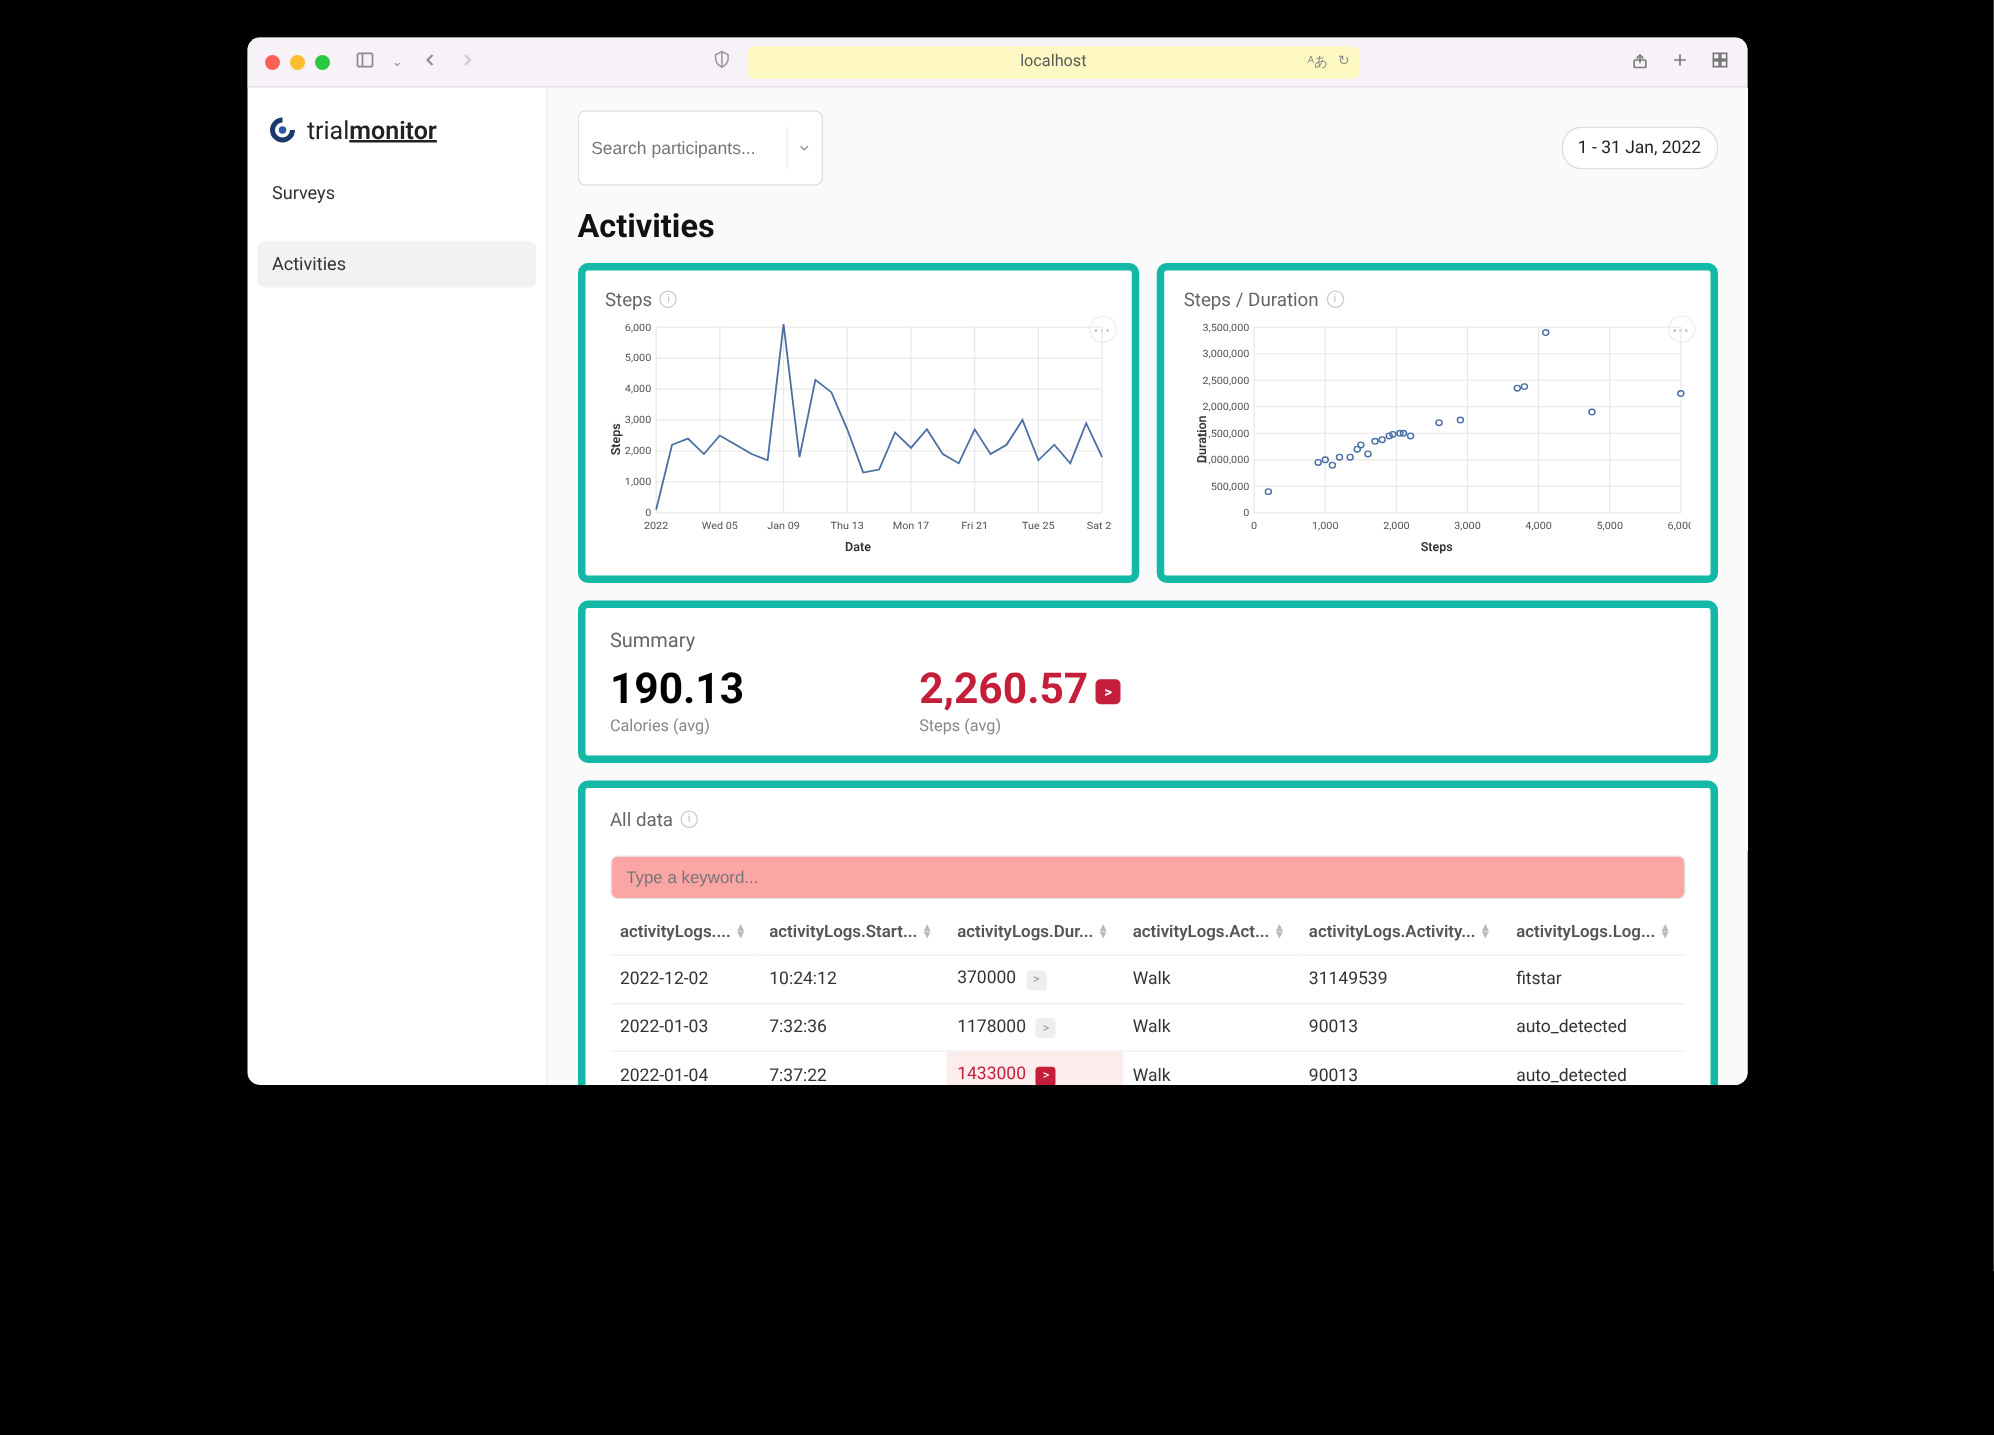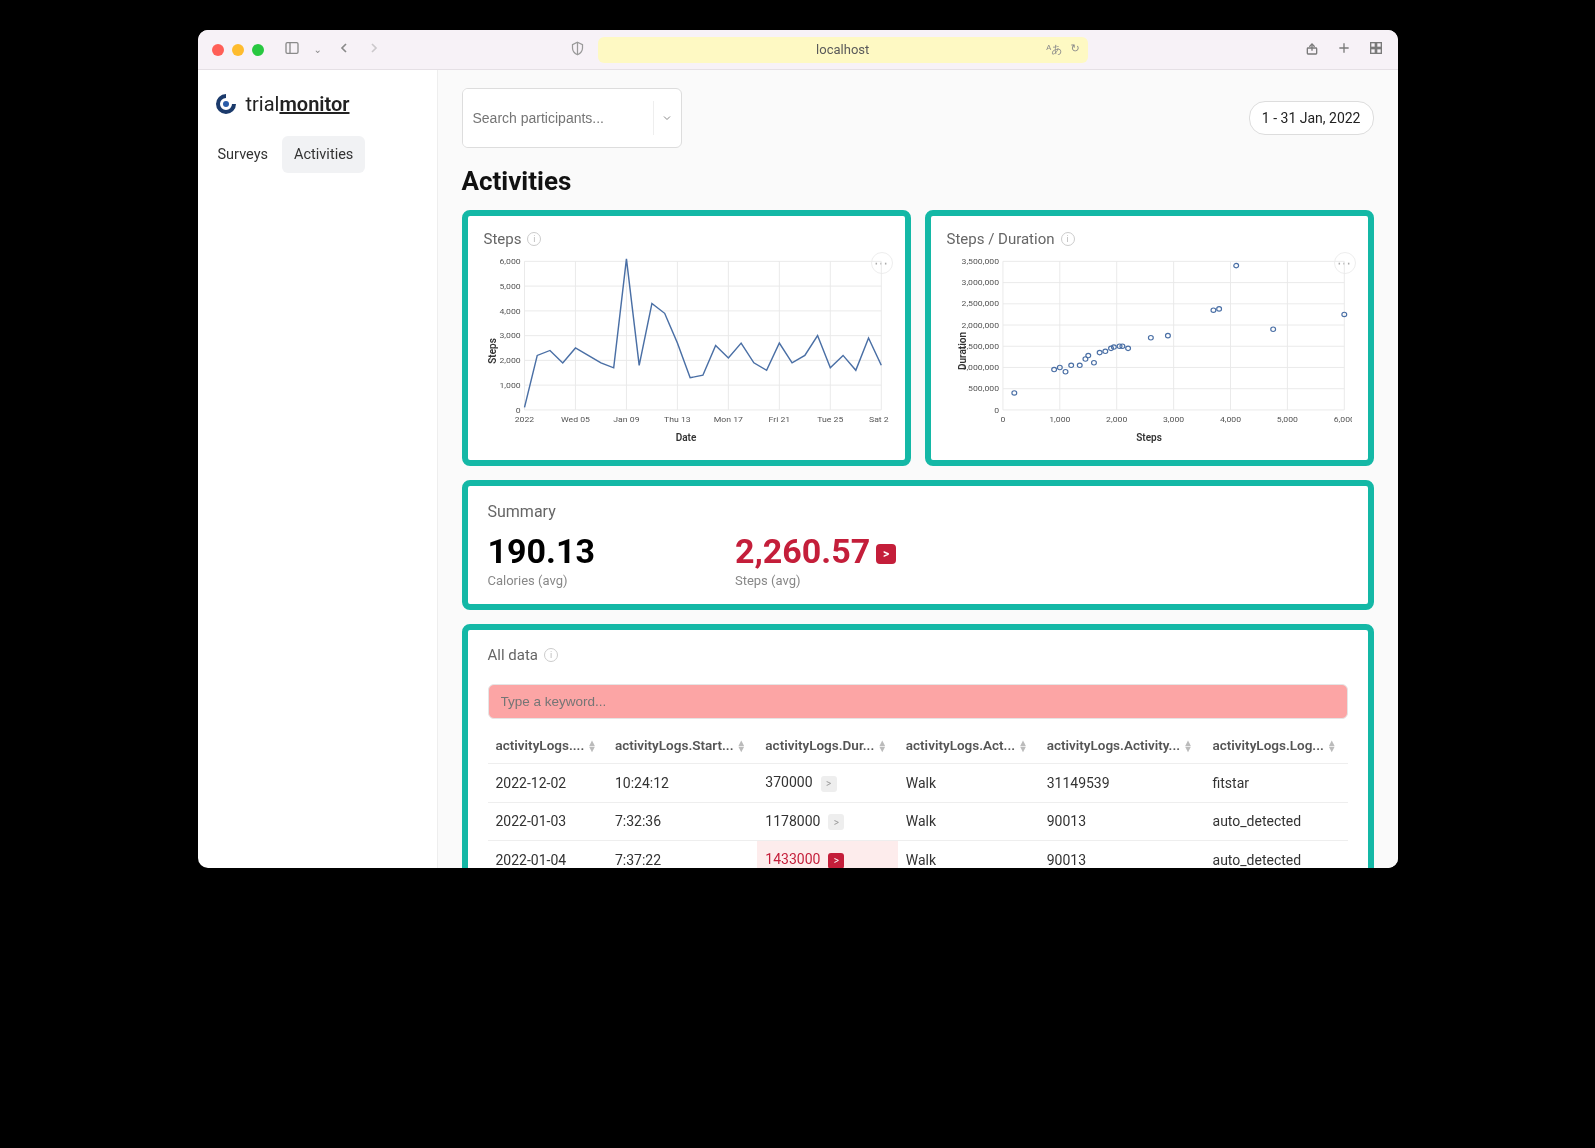--- a/index.html
+++ b/index.html
@@ -17,27 +17,27 @@
     .address { width: 490px; height: 26px; background: #fef9c3; border-radius: 6px; display: flex; align-items: center; justify-content: center; position: relative; font-size: 13px; color: #5a5a5a; }
     .address .addr-icons-r { position: absolute; right: 8px; display: flex; gap: 8px; color: #8a8a8a; font-size: 11px; }
     .address .shield { position: absolute; left: -28px; color: #9a9a9a; }
     .chrome-icons-r { display: flex; align-items: center; gap: 16px; color: #7a7a7a; }
     .app { flex: 1; display: flex; overflow: hidden; }
     .sidebar { width: 240px; border-right: 1px solid #eee; padding-top: 14px; }
     .brand { display: flex; align-items: center; gap: 8px; padding: 8px 16px 20px; }
     .brand-mark { width: 24px; height: 24px; }
     .brand-text { font-size: 20px; font-weight: 400; color: #222; }
     .brand-text b { font-weight: 600; text-decoration: underline; }
-    .nav { display: flex; flex-direction: row; gap: 2px; padding: 0 8px; }
+    .nav { display: flex; flex-direction: column; gap: 20px; padding: 0 8px; }
     .nav-item { padding: 10px 12px; border-radius: 6px; font-size: 14.5px; color: #333; cursor: pointer; }
     .nav-item.active { background: #f1f2f4; }
     .main { flex: 1; padding: 18px 24px; overflow-y: auto; background: #fafafa; }
     .topbar { display: flex; align-items: center; justify-content: space-between; margin-bottom: 18px; }
     .search-combo { display: flex; align-items: center; border: 1px solid #ddd; border-radius: 6px; background: #fff; overflow: hidden; }
-    .search-combo input { border: none; outline: none; padding: 21px 10px; width: 190px; font-size: 14px; color: #333; }
+    .search-combo input { border: none; outline: none; padding: 21px 10px; width: 166px; font-size: 14px; color: #333; }
     .search-combo .dd { width: 28px; height: 34px; border-left: 1px solid #eee; display: flex; align-items: center; justify-content: center; color: #888; }
     .date-pill { border: 1px solid #ddd; border-radius: 16px; background: #fff; padding: 8px 12px; font-size: 14px; color: #222; }
     h1.page-title { font-size: 26px; font-weight: 700; color: #111; margin-bottom: 14px; }
     .cards-row { display: flex; gap: 14px; margin-bottom: 14px; }
     .card { background: #fff; border: 6px solid #14b8a6; border-radius: 8px; padding: 14px 16px; position: relative; }
     .card.half { flex: 1; }
     .card-title { font-size: 15px; color: #666; margin-bottom: 8px; display: flex; align-items: center; gap: 6px; }
     .info-ico { width: 14px; height: 14px; border: 1px solid #ccc; border-radius: 50%; font-size: 9px; color: #bbb; display: inline-flex; align-items: center; justify-content: center; }
     .more-btn { position: absolute; top: 36px; right: 12px; width: 22px; height: 22px; border: 1px solid #eee; border-radius: 50%; display: flex; align-items: center; justify-content: center; color: #aaa; font-size: 14px; letter-spacing: 1px; }
     .chart-box { height: 190px; position: relative; }

